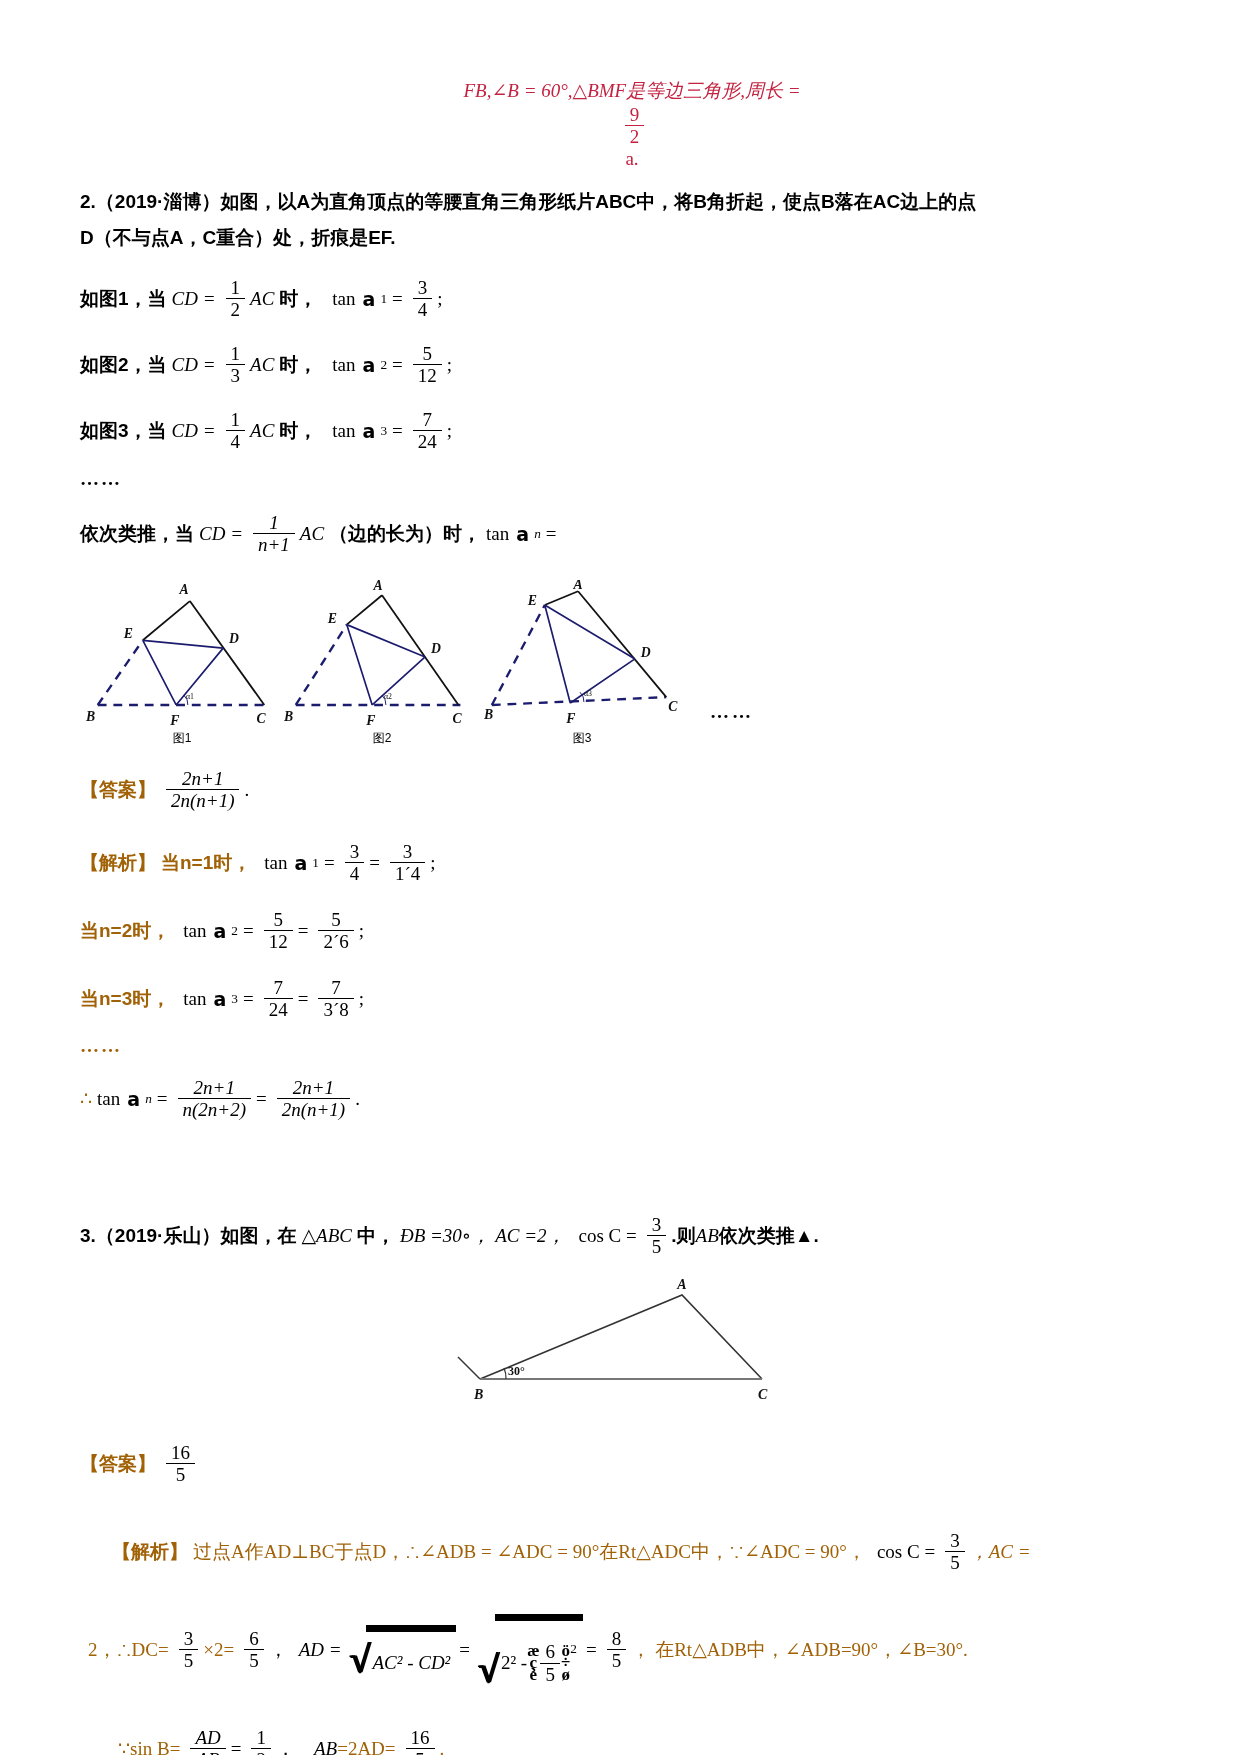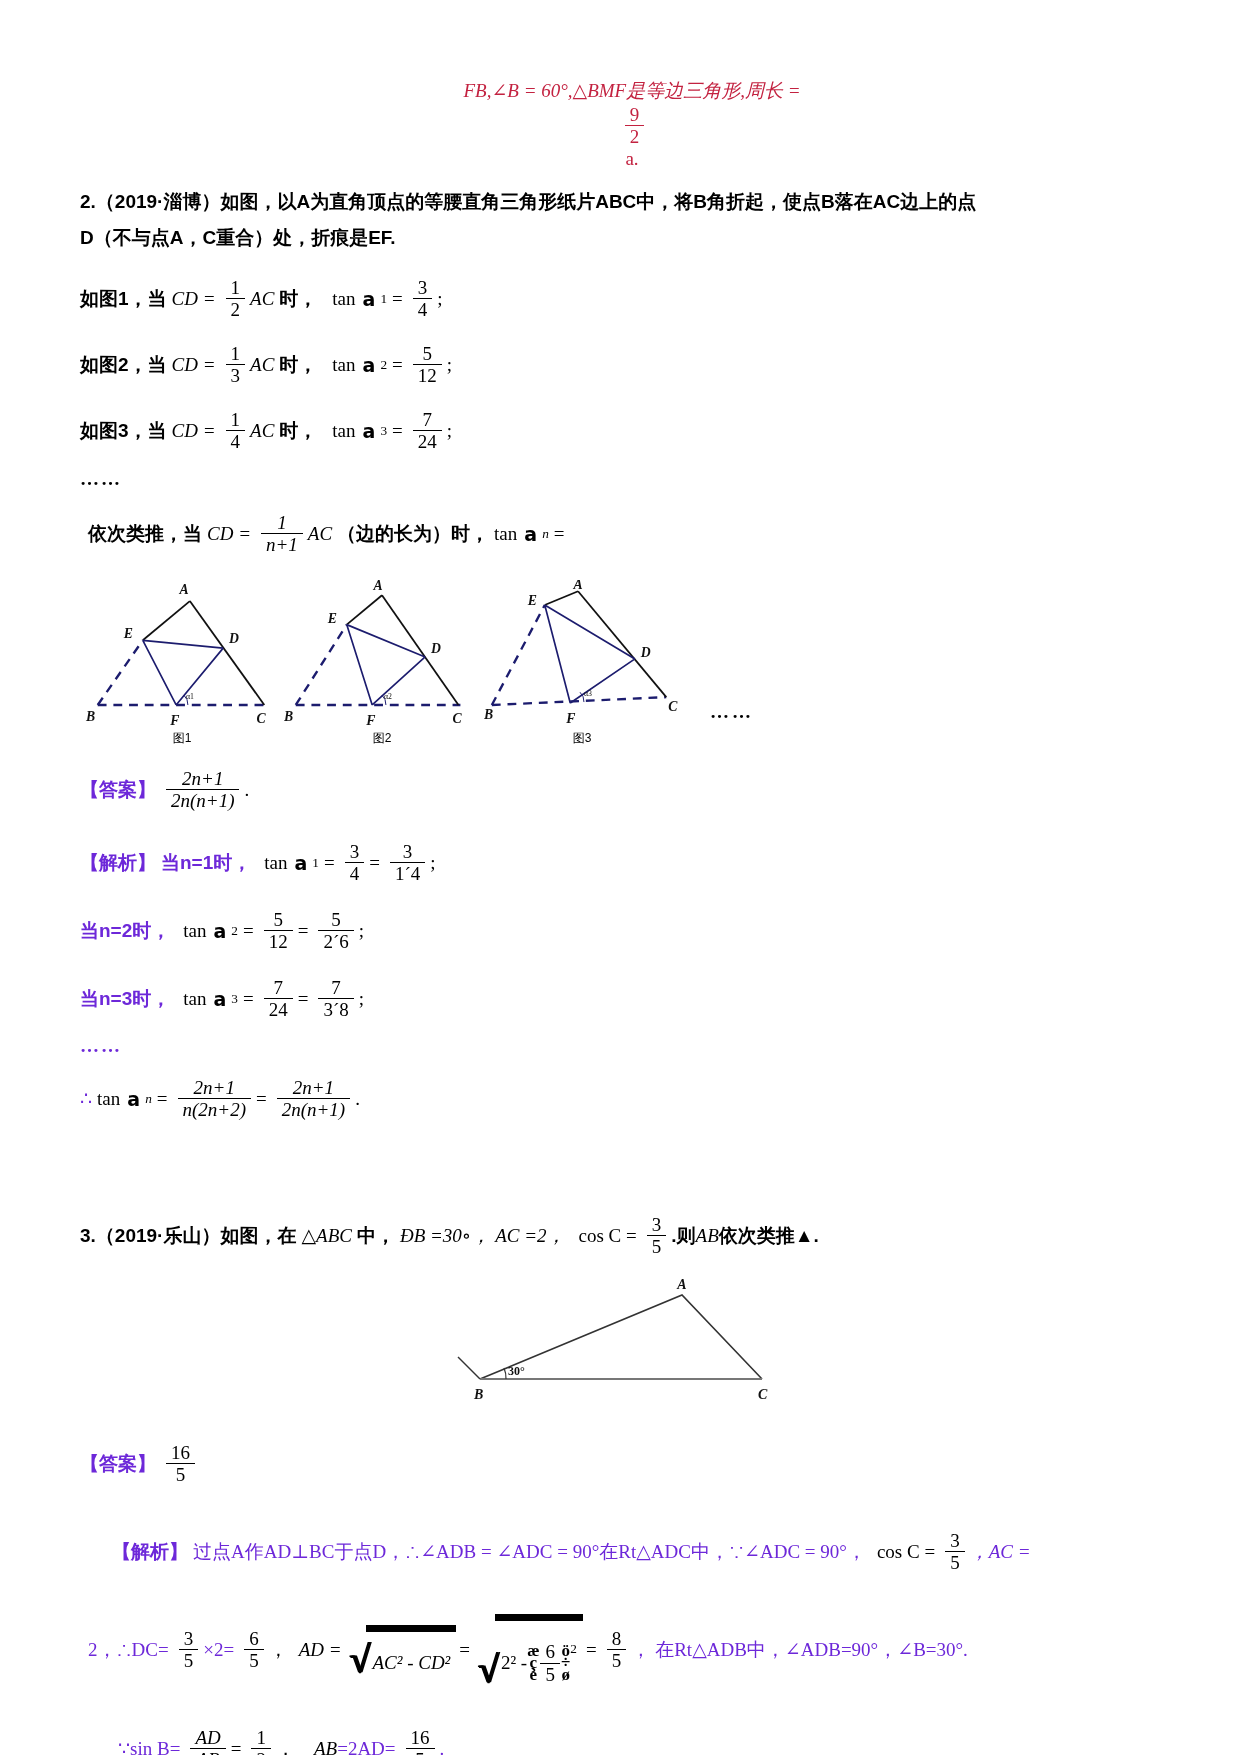--- a/index.html
+++ b/index.html
@@ -7,21 +7,21 @@
     position:relative;
     width:1241px;min-height:1755px;
     background:#ffffff;
     font-family:"Liberation Serif","DejaVu Serif",serif;
     color:#000;
     font-size:19px;
     overflow:hidden;
   }
   .content{padding:78px 60px 40px 80px;}
   .crim{color:#c32240;flex-direction:column;}
-  .red{color:#6d28d9;}
+  .red{color:#a16207;}
   .cnb{font-family:"Liberation Sans","DejaVu Sans",sans-serif;font-weight:bold;}
   .v{font-style:italic;font-family:"Liberation Serif","DejaVu Serif",serif;}
   .ba{font-family:"DejaVu Sans","Liberation Sans",sans-serif;font-weight:bold;margin-left:2px;}
   sub{font-size:70%;}
   sup{font-size:70%;}
   .row{display:flex;align-items:center;flex-wrap:nowrap;}
   .row > *{margin-right:5px;}
   .frac{display:inline-flex;flex-direction:column;text-align:center;vertical-align:middle;margin:0 5px;line-height:1.12;}
   .frac .num{padding:0 5px;border-bottom:1.6px solid currentColor;}
   .frac .den{padding:0 5px;}
@@ -125,21 +125,21 @@
     <span>=</span>
     <span class="frac">
           <span class="num">7</span>
           <span class="den">24</span>
         </span>
     <span>;</span>
   </div>
 
   <div class="dots" style="margin:4px 0 8px 0;">……</div>
 
-  <div class="row" style="height:72px;margin-left:8px;">
+  <div class="row" style="height:72px;">
     <span class="cnb">依次类推，当</span>
     <span class="v">CD =</span>
     <span class="frac it">
           <span class="num">1</span>
           <span class="den">n+1</span>
         </span>
     <span class="v">AC</span>
     <span class="cnb">（边的长为）时，</span>
     <span>tan</span>
     <span class="ba">a</span>

